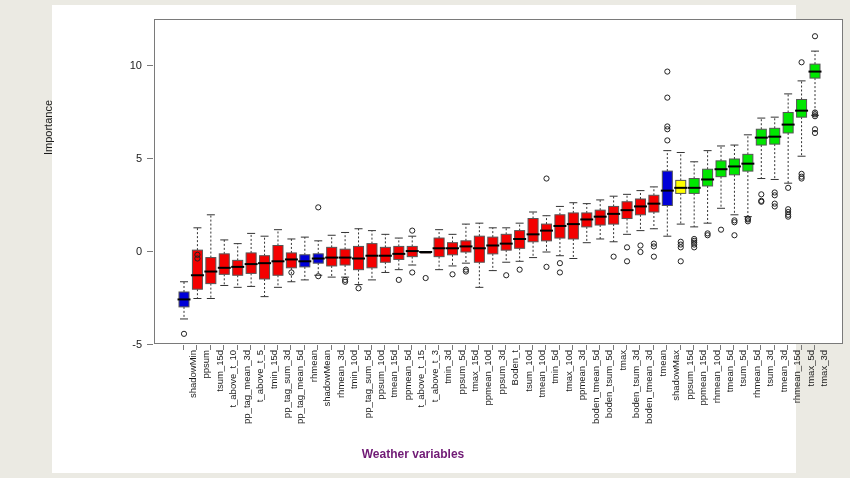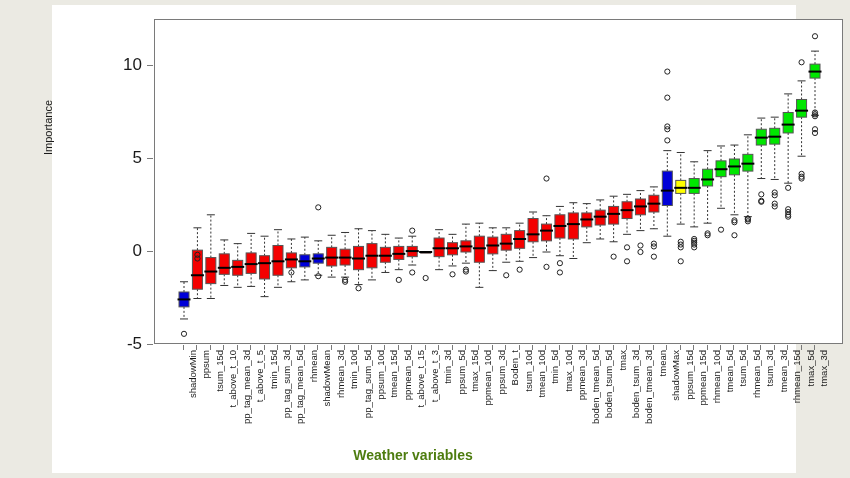--- a/index.html
+++ b/index.html
@@ -15,36 +15,36 @@
     background:#ffffff;
   }
   #plot-frame{
     position:absolute;left:102px;top:14px;width:689px;height:325px;
     border:1px solid #7a7a7a;
     box-sizing:border-box;
     background:#ffffff;
   }
   .ytick-label{
     position:absolute;right:0;text-align:right;
-    font-size:17px;color:#1a1a1a;width:24px;
+    font-size:11px;color:#1a1a1a;width:24px;
     transform:translateY(-50%);
   }
   .ytick-mark{
     position:absolute;width:6px;height:1px;background:#7a7a7a;
   }
   #ylabel{
     position:absolute;left:-10px;top:150px;
     font-size:11px;color:#1a1a1a;
     transform:rotate(-90deg);
     transform-origin:left top;
     white-space:nowrap;
   }
   #xlabel{
     position:absolute;top:447px;left:0;width:826px;text-align:center;
-    font-size:14px;font-weight:bold;color:#4d7c0f;
+    font-size:12px;font-weight:bold;color:#701a75;
   }
   .xtick-mark{
     position:absolute;width:1px;height:5px;background:#7a7a7a;top:340px;
   }
   .xtick-label{
     position:absolute;top:345px;
     font-size:9.5px;color:#1a1a1a;
     white-space:nowrap;
     transform-origin:left top;
     transform:rotate(-90deg) translateX(-100%);

